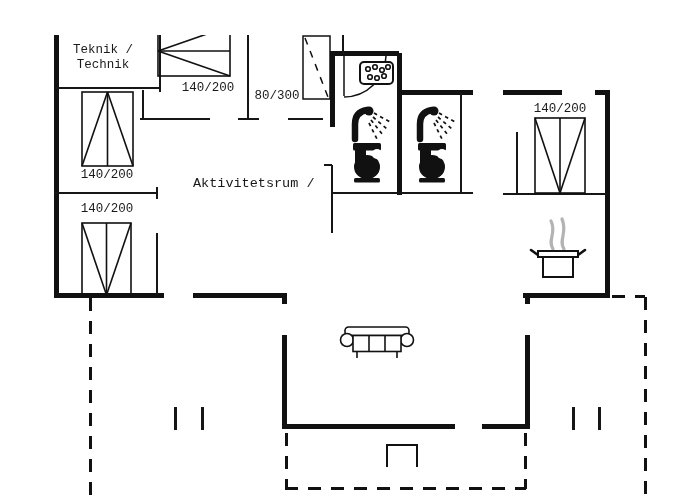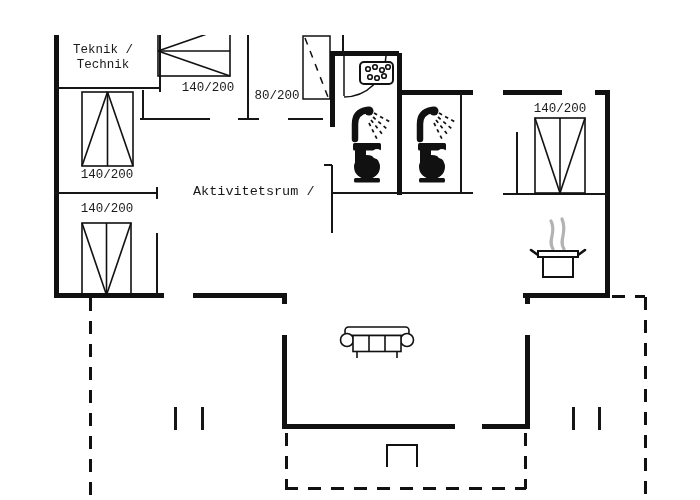--- a/index.html
+++ b/index.html
@@ -179,23 +179,23 @@
     </g>
 
     <polyline points="387,432 387,410 417,410 417,432" fill="none" stroke="#111" stroke-width="2"></polyline>
   </svg>
 
   <div class="lbl" style="left:63px;top:8px;width:80px">
     <div>Teknik /</div>
     <div>Technik</div>
   </div>
 
-  <div class="lbl lbl-left" style="left:193px;top:148px;width:120px">
+  <div class="lbl lbl-left" style="left:193px;top:140px;width:120px">
     <div>Aktivitetsrum /</div>
   </div>
 
   <div class="lbl" style="left:178px;top:46px;width:60px">140/200</div>
-  <div class="lbl" style="left:252px;top:54px;width:50px">80/200</div>
+  <div class="lbl" style="left:252px;top:54px;width:50px">80/300</div>
   <div class="lbl" style="left:77px;top:133px;width:60px">140/200</div>
   <div class="lbl" style="left:77px;top:167px;width:60px">140/200</div>
   <div class="lbl" style="left:530px;top:67px;width:60px">140/200</div>
 
 </div>
 
 </body></html>

